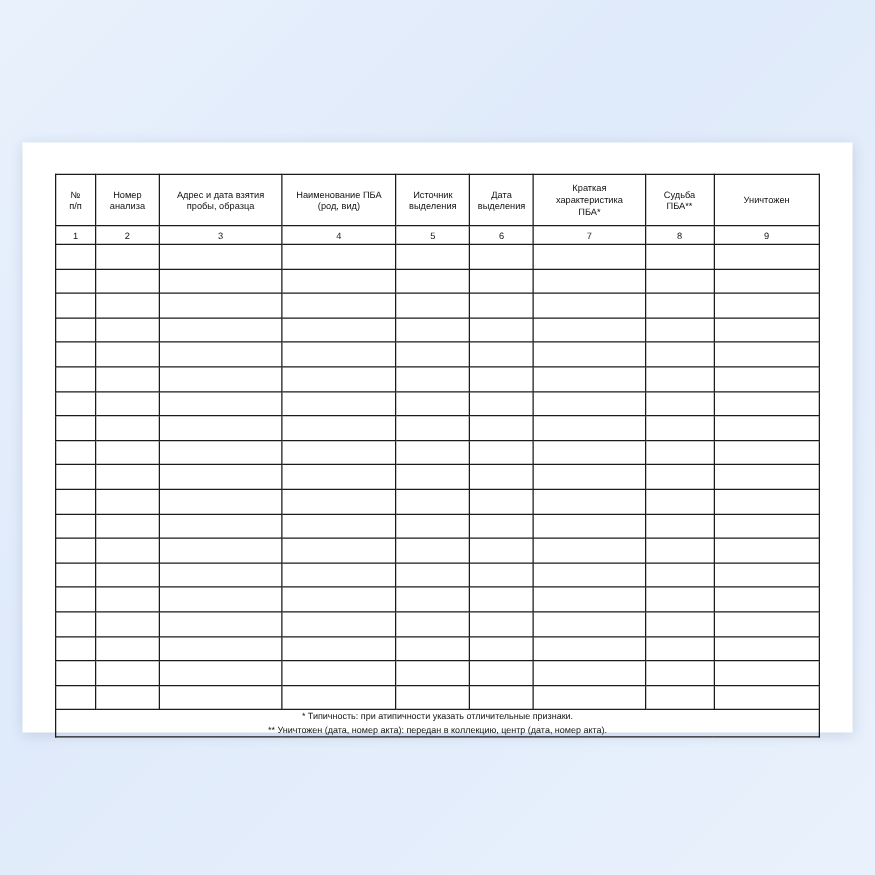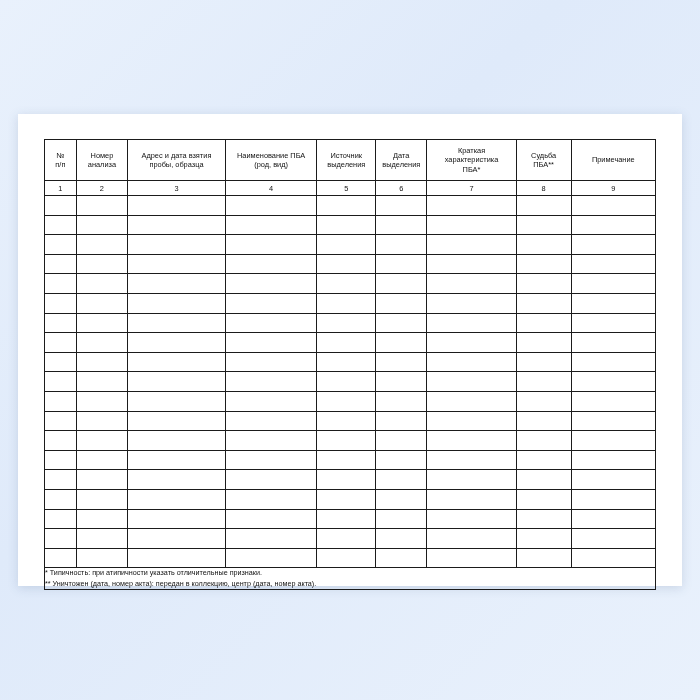--- a/index.html
+++ b/index.html
@@ -62,21 +62,21 @@
     padding: 1px 0;
   }
   tr.data-row td {
     height: 18.6px;
   }
   tfoot td {
     border: 1px solid #1b1b1b;
     padding: 3px 5px 4px 5px;
     font-size: 7.2px;
     line-height: 1.45;
-    text-align: left;
+    text-align: center;
     color: #111;
   }
   .note-line {
     display: block;
     white-space: nowrap;
   }
   
   col.c1 { width: 5.2%; }
   col.c2 { width: 8.4%; }
   col.c3 { width: 16.0%; }
@@ -109,21 +109,21 @@
       <thead>
         <tr>
           <th><span>№<br>п/п</span></th>
           <th><span>Номер<br>анализа</span></th>
           <th><span>Адрес и дата взятия<br>пробы, образца</span></th>
           <th><span>Наименование ПБА<br>(род, вид)</span></th>
           <th><span>Источник<br>выделения</span></th>
           <th><span>Дата<br>выделения</span></th>
           <th><span>Краткая<br>характеристика<br>ПБА*</span></th>
           <th><span>Судьба<br>ПБА**</span></th>
-          <th><span>Примечание</span></th>
+          <th><span>Уничтожен</span></th>
         </tr>
       </thead>
       <tbody>
         <tr class="numrow">
           <td>1</td>
           <td>2</td>
           <td>3</td>
           <td>4</td>
           <td>5</td>
           <td>6</td>

